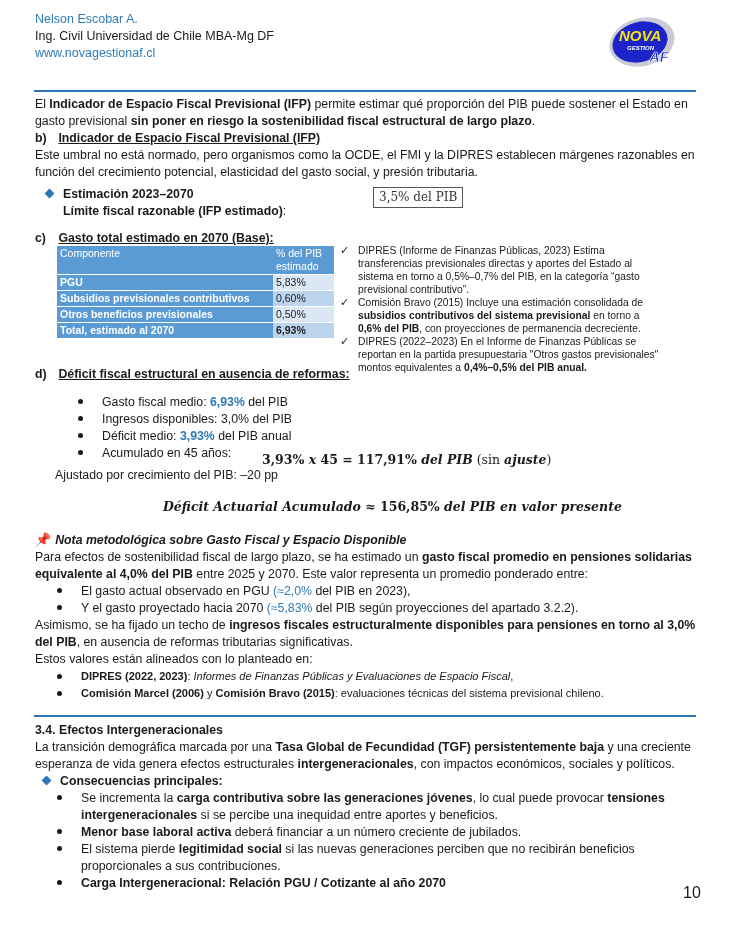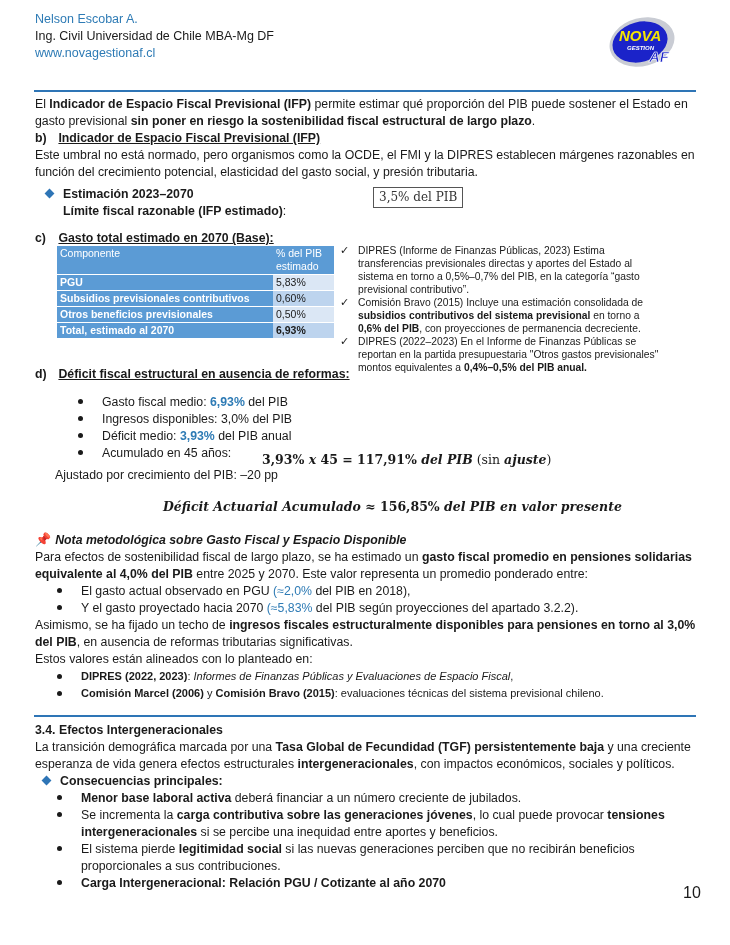--- a/index.html
+++ b/index.html
@@ -132,21 +132,21 @@
 <div class="abs eq" style="left:163px; top:498px;">
   <i>Déficit Actuarial Acumulado</i><span> ≈ 156,85% </span><i>del PIB en valor presente</i>
 </div>
 
 <div class="abs blk" style="top:531px;">
   <div><span class="pin">📌</span><b><i>Nota metodológica sobre Gasto Fiscal y Espacio Disponible</i></b></div>
   <div>
     <span>Para efectos de sostenibilidad fiscal de largo plazo, se ha estimado un </span><b>gasto fiscal promedio en pensiones solidarias equivalente al 4,0% del PIB</b><span> entre 2025 y 2070. Este valor representa un promedio ponderado entre:</span>
   </div>
   <div style="padding-left:22px;">
-    <div><span class="dot"></span><span>El gasto actual observado en PGU </span><span class="blue">(≈2,0%</span><span> del PIB en 2018),</span></div>
+    <div><span class="dot"></span><span>El gasto actual observado en PGU </span><span class="blue">(≈2,0%</span><span> del PIB en 2023),</span></div>
     <div><span class="dot"></span><span>Y el gasto proyectado hacia 2070 </span><span class="blue">(≈5,83%</span><span> del PIB según proyecciones del apartado 3.2.2).</span></div>
   </div>
   <div>
     <span>Asimismo, se ha fijado un techo de </span><b>ingresos fiscales estructuralmente disponibles para pensiones en torno al 3,0% del PIB</b><span>, en ausencia de reformas tributarias significativas.</span>
   </div>
   <div>Estos valores están alineados con lo planteado en:</div>
   <div style="padding-left:22px; font-size:11px;">
     <div><span class="dot"></span><b>DIPRES (2022, 2023)</b><span>: </span><i>Informes de Finanzas Públicas y Evaluaciones de Espacio Fiscal</i><span>,</span></div>
     <div><span class="dot"></span><b>Comisión Marcel (2006)</b><span> y </span><b>Comisión Bravo (2015)</b><span>: evaluaciones técnicas del sistema previsional chileno.</span></div>
   </div>
@@ -154,20 +154,20 @@
 
 <div class="abs rule" style="top:715px;"></div>
 
 <div class="abs blk" style="top:722px;">
   <div style="font-weight:bold;">3.4.  Efectos Intergeneracionales</div>
   <div>
     <span>La transición demográfica marcada por una </span><b>Tasa Global de Fecundidad (TGF) persistentemente baja</b><span> y una creciente esperanza de vida genera efectos estructurales </span><b>intergeneracionales</b><span>, con impactos económicos, sociales y políticos.</span>
   </div>
   <div style="padding-left:5px;"><span class="diamond"></span><b>Consecuencias principales:</b></div>
   <div style="padding-left:22px;">
+    <div style="padding-left:24px; text-indent:-24px;"><span class="dot"></span><span>Se incrementa la </span><b>carga contributiva sobre las generaciones jóvenes</b><span>, lo cual puede provocar </span><b>tensiones intergeneracionales</b><span> si se percibe una inequidad entre aportes y beneficios.</span></div>
     <div style="padding-left:24px; text-indent:-24px;"><span class="dot" style="text-indent:0;"></span><b>Menor base laboral activa</b><span> deberá financiar a un número creciente de jubilados.</span></div>
-    <div style="padding-left:24px; text-indent:-24px;"><span class="dot"></span><span>Se incrementa la </span><b>carga contributiva sobre las generaciones jóvenes</b><span>, lo cual puede provocar </span><b>tensiones intergeneracionales</b><span> si se percibe una inequidad entre aportes y beneficios.</span></div>
     <div style="padding-left:24px; text-indent:-24px;"><span class="dot"></span><span>El sistema pierde </span><b>legitimidad social</b><span> si las nuevas generaciones perciben que no recibirán beneficios proporcionales a sus contribuciones.</span></div>
     <div style="padding-left:24px; text-indent:-24px;"><span class="dot"></span><b>Carga Intergeneracional: Relación PGU / Cotizante al año 2070</b></div>
   </div>
 </div>
 
 <div class="abs pagenum">10</div>
 
 </body></html>

